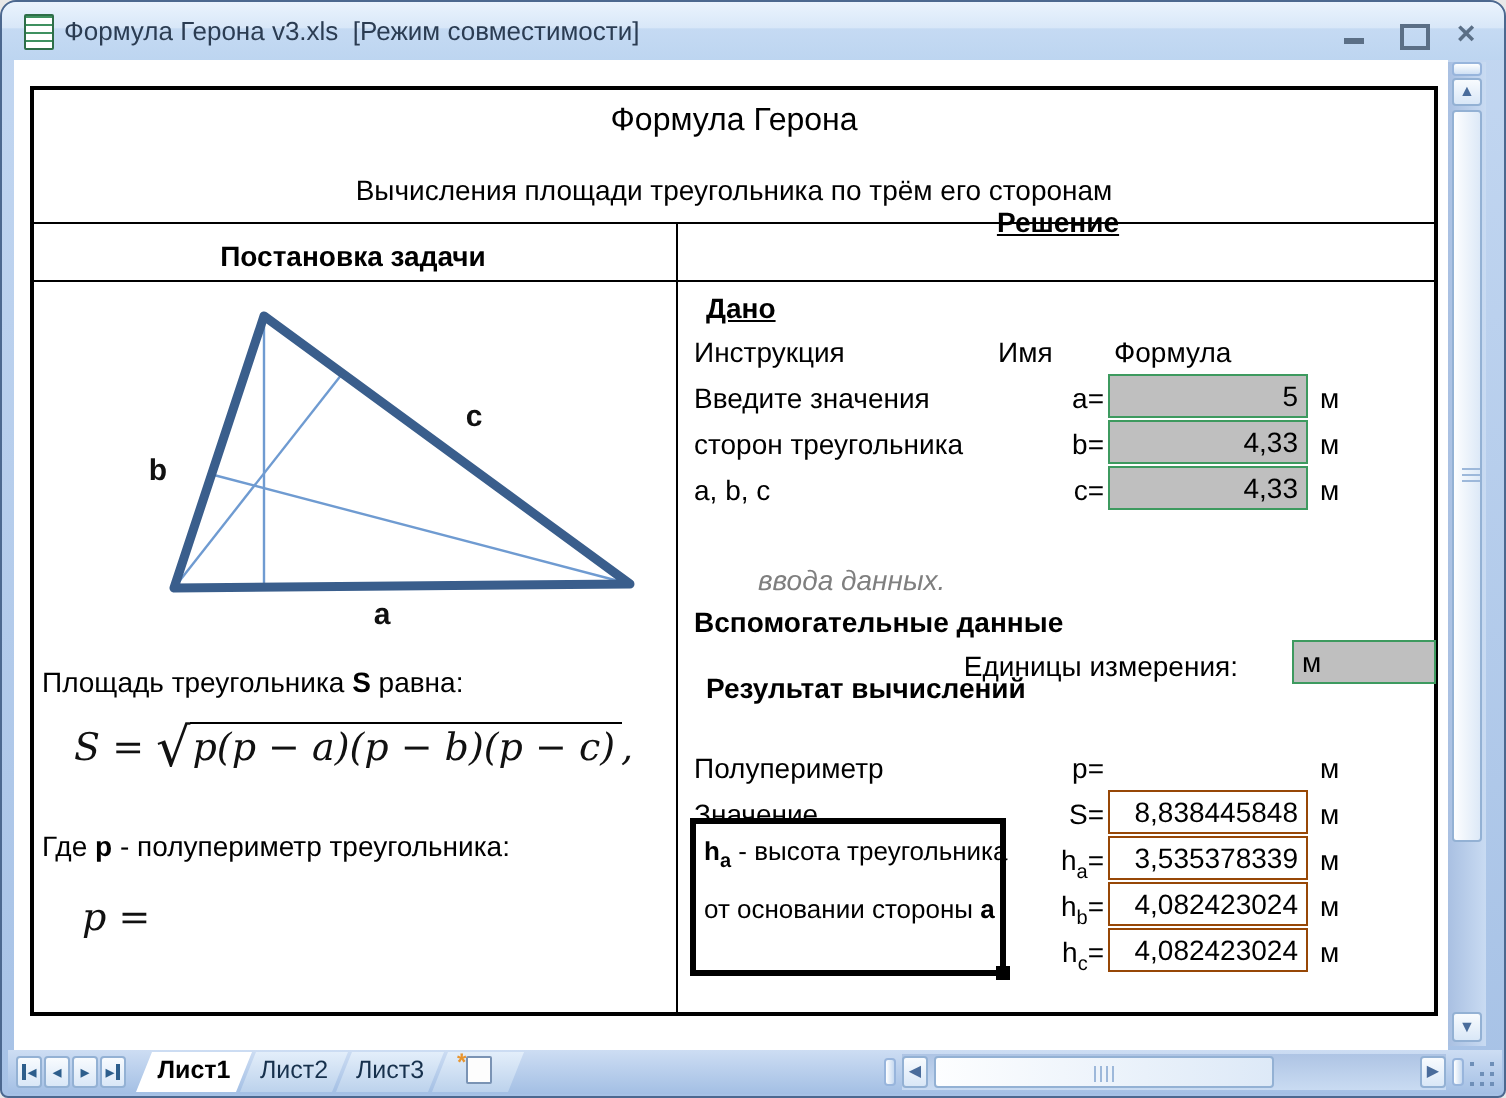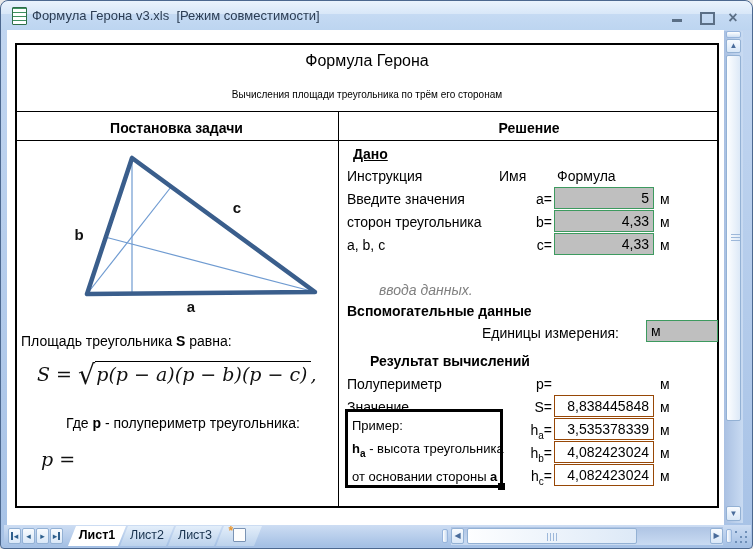--- a/index.html
+++ b/index.html
@@ -82,42 +82,42 @@
   </div>
 
   <div class="abs sheet"></div>
 
   <div class="abs" style="left:14px;top:42px;width:704px;height:465px;border:2px solid #000;box-sizing:border-box;"></div>
   <div class="abs tline" style="left:14px;top:110px;width:704px;height:1px;"></div>
   <div class="abs tline" style="left:14px;top:139px;width:704px;height:1px;"></div>
   <div class="abs tline" style="left:337px;top:110px;width:1px;height:397px;"></div>
 
   <div class="abs txt" style="left:14px;top:50px;width:704px;text-align:center;font-size:16px;">Формула Герона</div>
-  <div class="abs txt" style="left:14px;top:84px;width:704px;text-align:center;font-size:10px;">Вычисления площади треугольника по трём его сторонам</div>
+  <div class="abs txt" style="left:14px;top:84px;width:704px;text-align:center;font-size:14px;">Вычисления площади треугольника по трём его сторонам</div>
 
   <div class="abs txt bold" style="left:14px;top:117px;width:323px;text-align:center;">Постановка задачи</div>
-  <div class="abs txt bold" style="left:338px;top:117px;width:380px;text-align:center;">Решение</div>
+  <div class="abs txt bold" style="left:338px;top:100px;width:380px;text-align:center;text-decoration:underline;">Решение</div>
 
   <svg class="abs" style="left:18px;top:146px;" width="315" height="172" viewBox="0 0 315 172">
     <line x1="113" y1="11" x2="113" y2="147" stroke="#6f9bd1" stroke-width="1.2"></line>
     <line x1="68" y1="147" x2="152" y2="40" stroke="#6f9bd1" stroke-width="1.2"></line>
     <line x1="296" y1="145" x2="86" y2="90" stroke="#6f9bd1" stroke-width="1.2"></line>
     <polygon points="113,11 68,147 296,145" fill="none" stroke="#3a5e8c" stroke-width="4.5" stroke-linejoin="round"></polygon>
     <text x="60" y="93" font-size="15" font-weight="bold" fill="#111" text-anchor="middle">b</text>
     <text x="218" y="66" font-size="15" font-weight="bold" fill="#111" text-anchor="middle">c</text>
     <text x="172" y="165" font-size="15" font-weight="bold" fill="#111" text-anchor="middle">a</text>
   </svg>
 
   <div class="abs txt" style="left:20px;top:330px;"><span>Площадь треугольника </span><span class="bold">S</span><span> равна:</span></div>
 
   <div class="abs math" style="left:36px;top:362px;">
     <span>S</span><span> = </span><span class="radsign">√</span><span class="radicand">p(p − a)(p − b)(p − c)</span><span>,</span>
   </div>
 
-  <div class="abs txt" style="left:20px;top:412px;margin-left:45px;"><span>Где </span><span class="bold">p</span><span> - полупериметр треугольника:</span></div>
+  <div class="abs txt" style="left:20px;top:412px;"><span>Где </span><span class="bold">p</span><span> - полупериметр треугольника:</span></div>
 
   <div class="abs math" style="left:40px;top:447px;">
     <span>p</span><span> = </span>
   </div>
 
   <div class="abs txt bold" style="left:352px;top:143px;text-decoration:underline;">Дано</div>
   <div class="abs txt" style="left:346px;top:165px;">Инструкция</div>
   <div class="abs txt" style="left:498px;top:165px;">Имя</div>
   <div class="abs txt" style="left:556px;top:165px;">Формула</div>
 
@@ -136,21 +136,21 @@
   <div class="abs txt" style="left:659px;top:188px;">м</div>
   <div class="abs txt" style="left:659px;top:211px;">м</div>
   <div class="abs txt" style="left:659px;top:234px;">м</div>
 
   <div class="abs txt note" style="left:346px;top:279px;margin-left:32px;">ввода данных.</div>
 
   <div class="abs txt bold" style="left:346px;top:300px;">Вспомогательные данные</div>
   <div class="abs txt rnum" style="left:400px;top:322px;width:218px;">Единицы измерения:</div>
   <div class="abs cellgray" style="left:645px;top:319px;width:72px;height:22px;padding-left:4px;">м</div>
 
-  <div class="abs txt bold" style="left:352px;top:350px;margin-left:17px;">Результат вычислений</div>
+  <div class="abs txt bold" style="left:352px;top:333px;">Результат вычислений</div>
 
   <div class="abs txt" style="left:346px;top:373px;">Полупериметр</div>
   <div class="abs txt" style="left:346px;top:396px;">Значение</div>
 
   <div class="abs txt rnum" style="left:495px;top:373px;width:56px;"><span>p</span><sub></sub><span>=</span></div>
   <div class="abs txt rnum" style="left:495px;top:396px;width:56px;"><span>S</span><sub></sub><span>=</span></div>
   <div class="abs txt rnum" style="left:495px;top:419px;width:56px;"><span>h</span><sub>a</sub><span>=</span></div>
   <div class="abs txt rnum" style="left:495px;top:442px;width:56px;"><span>h</span><sub>b</sub><span>=</span></div>
   <div class="abs txt rnum" style="left:495px;top:465px;width:56px;"><span>h</span><sub>c</sub><span>=</span></div>
 
@@ -159,21 +159,20 @@
   <div class="abs cellres" style="left:553px;top:440px;width:100px;height:22px;">4,082423024</div>
   <div class="abs cellres" style="left:553px;top:463px;width:100px;height:22px;">4,082423024</div>
 
   <div class="abs txt" style="left:659px;top:373px;">м</div>
   <div class="abs txt" style="left:659px;top:396px;">м</div>
   <div class="abs txt" style="left:659px;top:419px;">м</div>
   <div class="abs txt" style="left:659px;top:442px;">м</div>
   <div class="abs txt" style="left:659px;top:465px;">м</div>
 
   <div class="abs exbox">
-    <div class="txt">Пример:</div>
     <div class="txt"><b><span>h</span><sub>a</sub></b><span> - высота треугольника</span></div>
     <div class="txt"><span>от основании стороны </span><b>a</b></div>
     <div class="abs exhandle"></div>
   </div>
 
   <div class="abs vsb">
     <div class="abs vsplit"></div>
     <div class="abs sb-btn" style="left:2px;top:8px;width:15px;height:14px;line-height:12px;"><span>▲</span></div>
     <div class="abs sb-thumb vthumb" style="left:2px;top:24px;width:15px;height:366px;">
         <span class="grip"></span>

